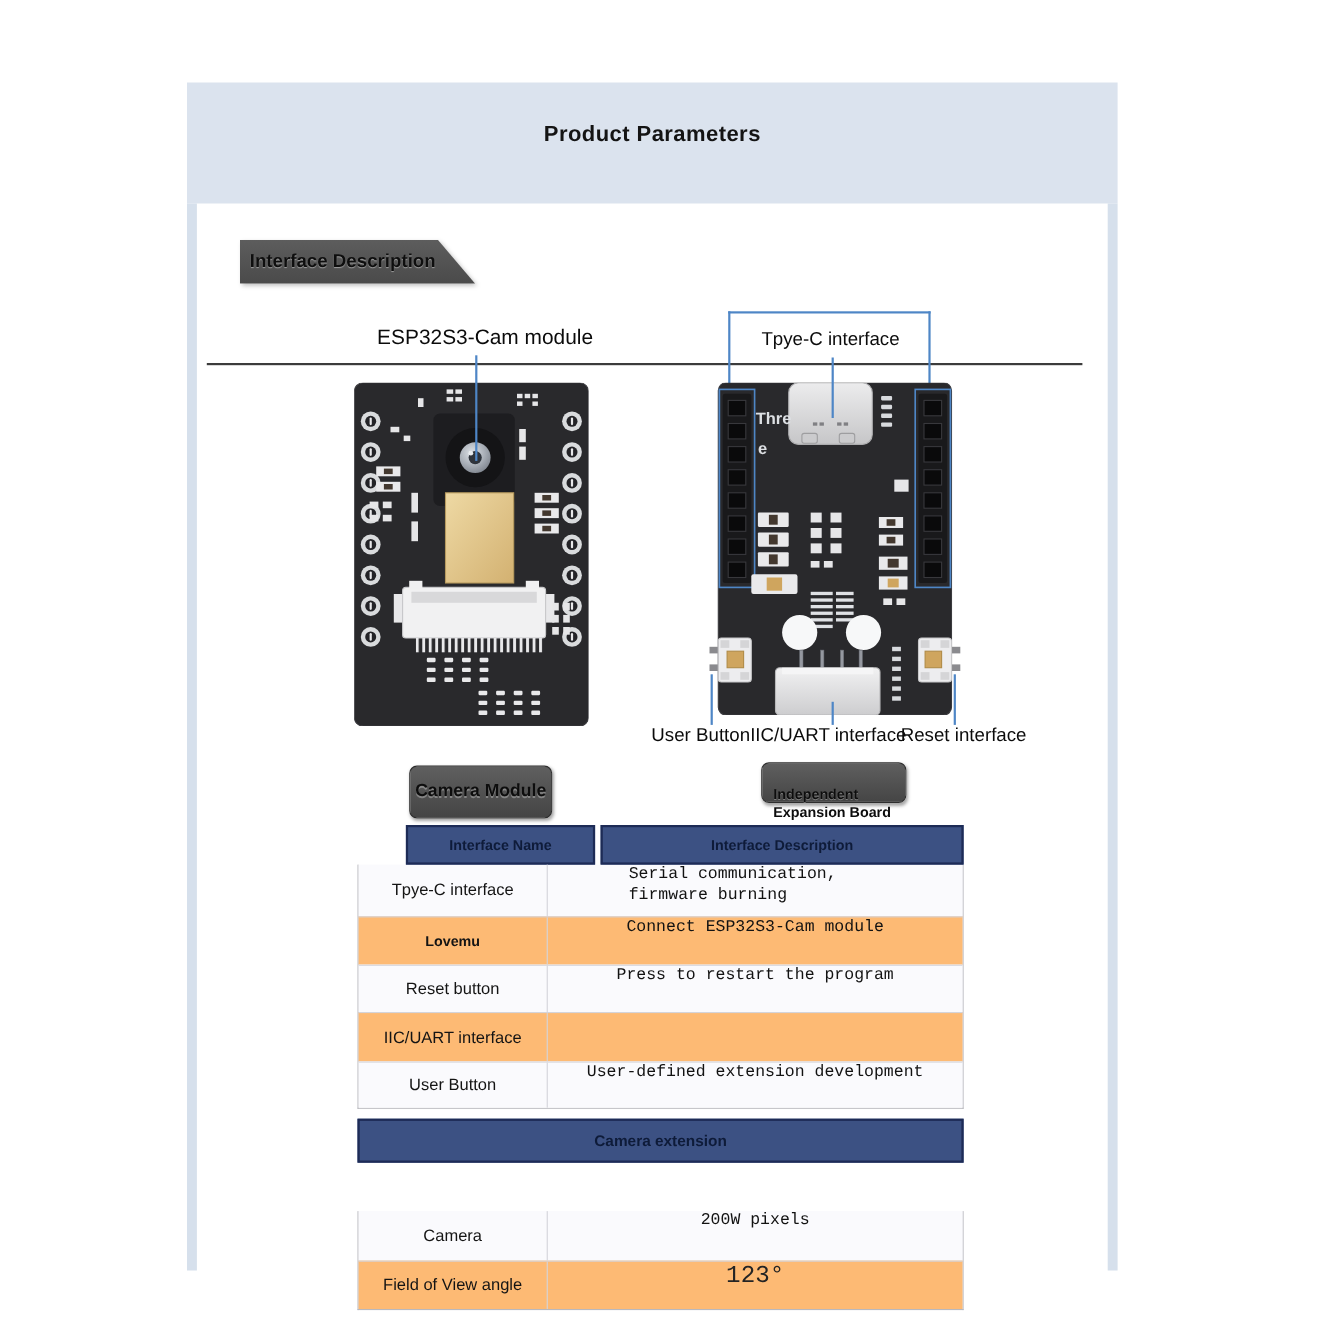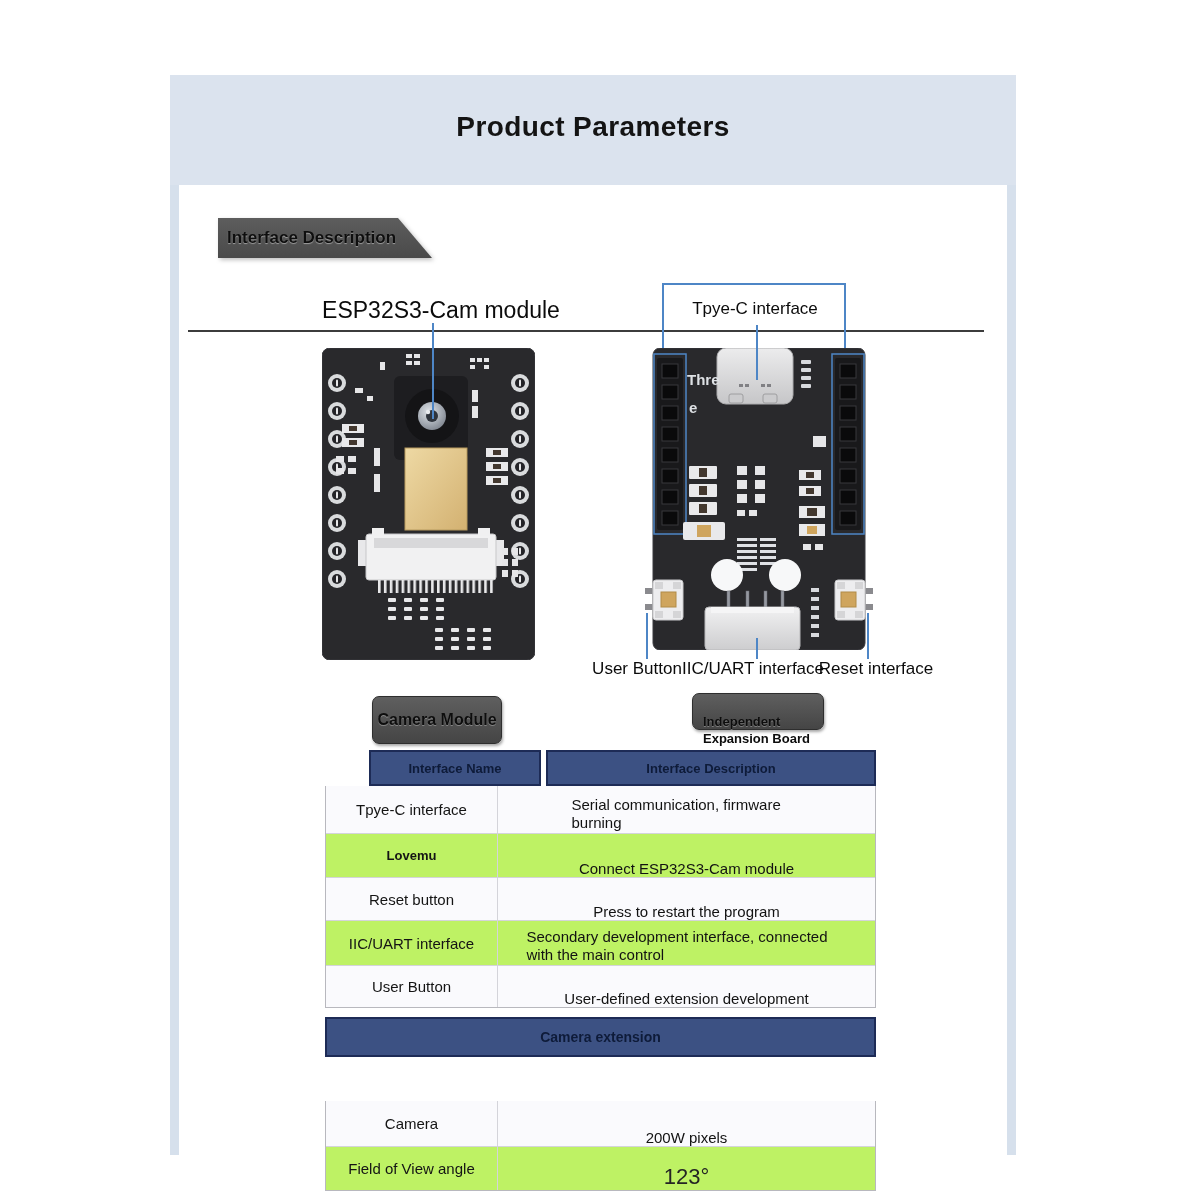--- a/index.html
+++ b/index.html
@@ -3,51 +3,51 @@
 <meta charset="utf-8">
 <style>
   html,body{margin:0;padding:0;background:#ffffff;}
   body{width:1200px;height:1200px;position:relative;font-family:"Liberation Sans","DejaVu Sans",sans-serif;color:#111;overflow:hidden;}
 
   .card{position:absolute;left:170px;top:75px;width:846px;height:1080px;background:#fff;}
   .band{position:absolute;left:0;top:0;width:846px;height:110px;background:#dbe3ee;}
   .edge{position:absolute;top:110px;width:9px;height:970px;background:#d6e0ec;}
   .edge-l{left:0;} .edge-r{right:0;}
 
-  .page-title{position:absolute;left:0;top:36px;width:100%;text-align:center;font-size:28px;font-weight:bold;color:#141414;letter-spacing:.4px;}
+  .page-title{position:absolute;left:0;top:36px;width:100%;text-align:center;font-size:20px;font-weight:bold;color:#141414;letter-spacing:.4px;}
 
   .ribbon-wrap{position:absolute;left:48px;top:143px;filter:drop-shadow(2px 2px 2px rgba(0,0,0,.25));}
   .ribbon{width:214px;height:40px;background:linear-gradient(180deg,#5d5d5d,#4a4a4a);clip-path:polygon(0 0,calc(100% - 34px) 0,100% 100%,0 100%);display:flex;align-items:center;padding-left:9px;box-sizing:border-box;}
   .ribbon span{font-size:17px;font-weight:bold;color:#0e0e0e;text-shadow:0 1px 1px rgba(255,255,255,.45);}
   .rule{position:absolute;left:18px;top:255px;width:796px;height:2px;background:#3c3c3c;}
 
-  .callout{position:absolute;font-size:23px;color:#0b0b0b;white-space:nowrap;transform:translateX(-50%);}
+  .callout{position:absolute;font-size:19px;color:#0b0b0b;white-space:nowrap;transform:translateX(-50%);}
   .callout.small{font-size:17px;}
   .bline{position:absolute;width:2px;background:#4e86c6;}
   .bline-h{position:absolute;height:2px;background:#4e86c6;}
 
   .board{position:absolute;}
 
   .badge{position:absolute;background:linear-gradient(180deg,#5f5f5f,#454545);border:1px solid #2e2e2e;border-radius:7px;color:#0d0d0d;font-weight:bold;text-shadow:0 1px 0 rgba(255,255,255,.3);box-shadow:1px 2px 3px rgba(0,0,0,.35);box-sizing:border-box;}
   .badge-camera{left:202px;top:621px;width:130px;height:48px;font-size:16px;display:flex;align-items:center;justify-content:center;}
   .badge-exp{left:522px;top:618px;width:132px;height:37px;font-size:13px;line-height:1.3;padding:20px 0 0 10px;}
 
   .ptable{position:absolute;left:155px;top:675px;width:551px;}
   .thead{display:flex;gap:5px;height:36px;}
   .th{background:#3c5183;border:2px solid #1d2b56;color:#0e1b39;font-weight:bold;font-size:13px;display:flex;align-items:center;justify-content:center;box-sizing:border-box;}
   .th-left{width:172px;margin-left:44px;} .th-right{flex:1;}
   .tbody{border:1px solid #b8b8be;border-top:none;}
   .trow{display:flex;}
   .trow + .trow{border-top:1px solid #d4d4da;}
   .td-name{width:172px;border-right:1px solid #d4d4da;display:flex;align-items:center;justify-content:center;font-size:15px;color:#141414;text-align:center;box-sizing:border-box;}
-  .td-desc{flex:1;display:flex;align-items:flex-end;justify-content:center;font-size:15px;color:#121212;text-align:center;}
+  .td-desc{flex:1;display:flex;align-items:flex-start;justify-content:center;font-size:15px;color:#121212;text-align:center;font-family:Liberation Mono, monospace;}
   .desc-block{display:inline-block;text-align:left;line-height:1.25;}
   .w230{width:230px;} .w320{width:320px;}
   .fs-small{font-size:13px;font-weight:bold;}
-  .bg-a{background:#fafafd;} .bg-b{background:#bef264;}
+  .bg-a{background:#fafafd;} .bg-b{background:#fdba74;}
   .h47{height:47px;} .h43{height:43px;} .h42{height:42px;} .h44{height:44px;} .h41{height:41px;} .h45{height:45px;margin-top:44px;}
   .cam-head{margin-top:9px;height:40px;background:#3c5183;border:2px solid #1d2b56;color:#0e1b39;font-weight:bold;font-size:14px;display:flex;align-items:center;justify-content:center;box-sizing:border-box;}
   .deg{font-size:22px;color:#242424;}
 </style>
 </head>
 <body>
 
 <div class="card">
   <div class="band"></div>
   <div class="edge edge-l"></div>
@@ -333,23 +333,20 @@
       <div class="trow h43 bg-b">
         <div class="td-name fs-small">Lovemu</div>
         <div class="td-desc">Connect ESP32S3-Cam module</div>
       </div>
       <div class="trow h42 bg-a">
         <div class="td-name">Reset button</div>
         <div class="td-desc">Press to restart the program</div>
       </div>
       <div class="trow h44 bg-b">
         <div class="td-name">IIC/UART interface</div>
-        <div class="td-desc">
-            <span class="desc-block w320">Secondary development interface, connected with the main control</span>
-          </div>
       </div>
       <div class="trow h41 bg-a">
         <div class="td-name">User Button</div>
         <div class="td-desc">User-defined extension development</div>
       </div>
     </div>
 
     <div class="cam-head">Camera extension</div>
     <div class="tbody">
       <div class="trow h45 bg-a">

